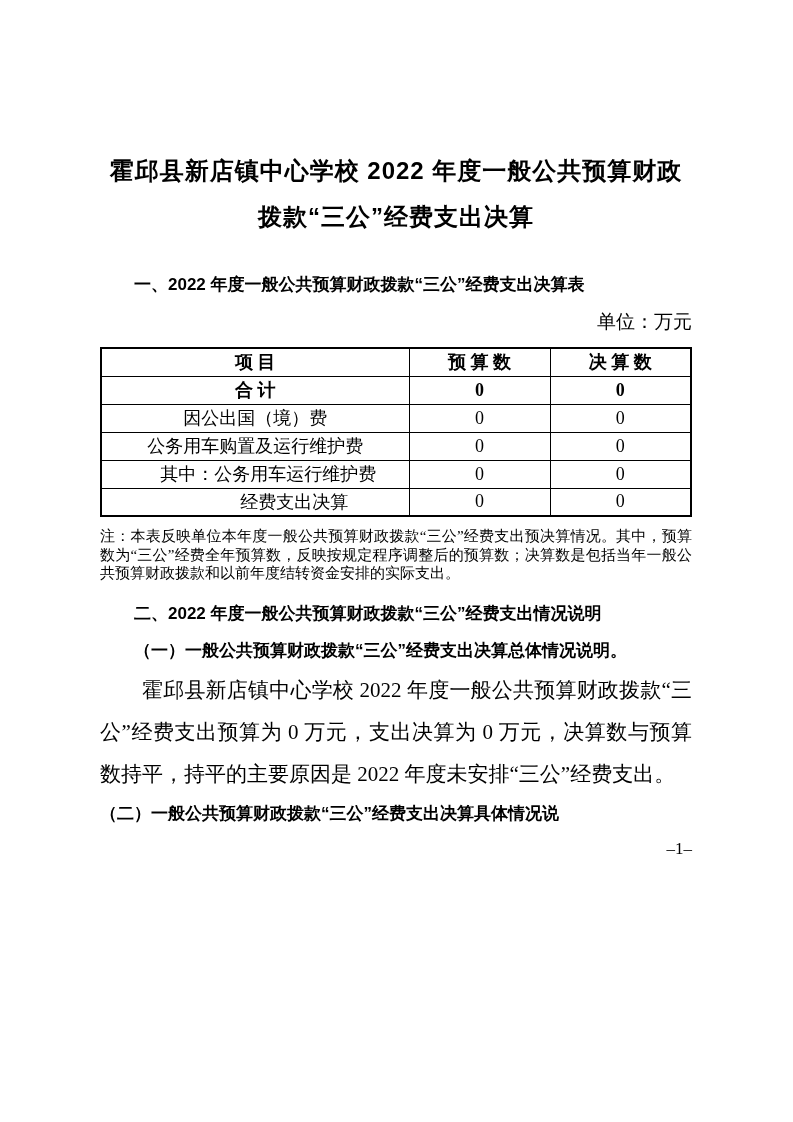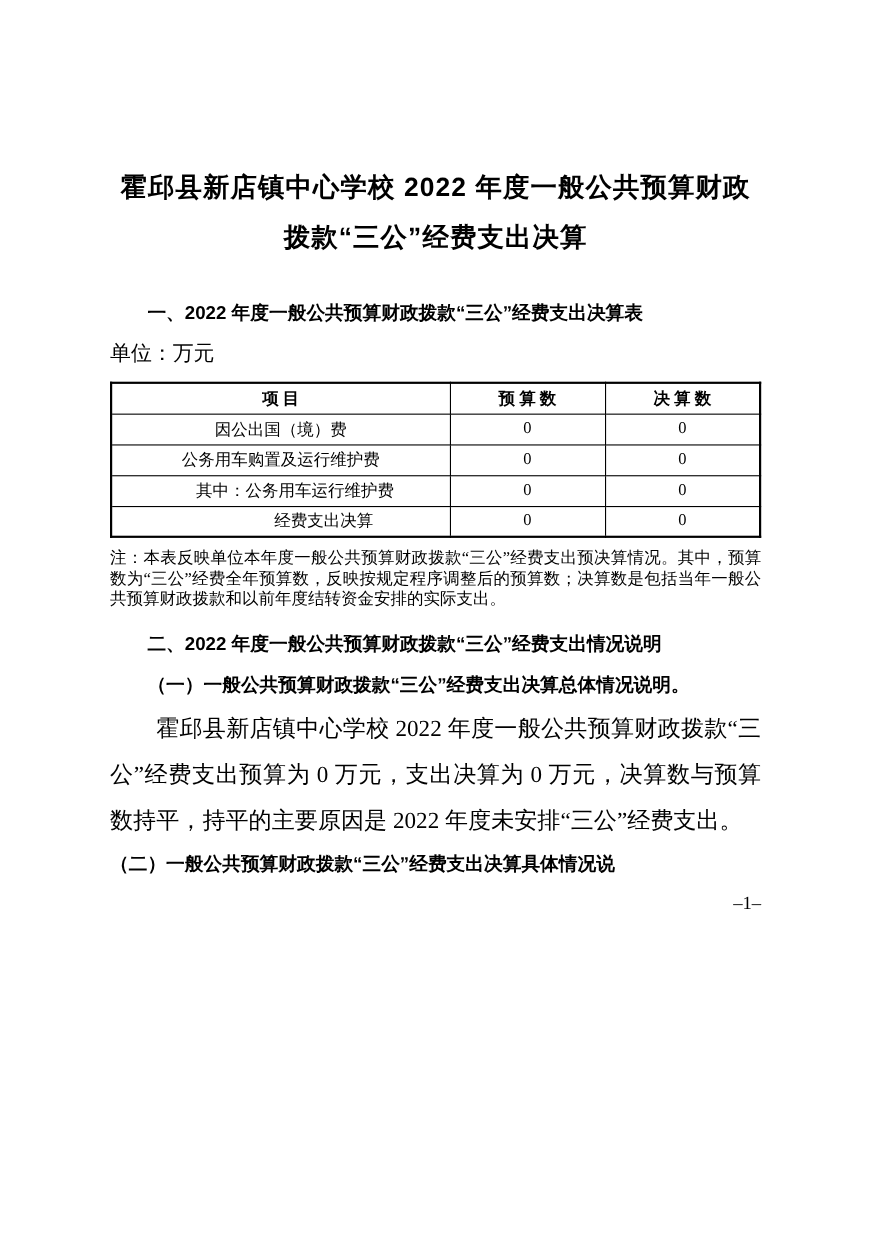--- a/index.html
+++ b/index.html
@@ -26,34 +26,35 @@
   .heading {
     font-weight: bold;
     font-size: 17px;
     line-height: 37px;
     text-align: justify;
     font-family: "Liberation Sans", "DejaVu Sans", sans-serif;
   }
   .indent { text-indent: 2em; }
   .sec1-heading { margin-top: 26px; }
   .unit-label {
+    text-align: right;
     font-size: 19px;
     line-height: 30px;
     margin-top: 4px;
   }
   table.budget {
     width: 100%;
     border-collapse: collapse;
     margin-top: 10px;
     border: 2px solid #000;
   }
   .budget th, .budget td {
     border: 1.5px solid #000;
     height: 28px;
-    font-size: 15px;
+    font-size: 18px;
     padding: 0 2px;
     vertical-align: middle;
   }
   .budget th { font-weight: bold; text-align: center; }
   .budget td.num { text-align: center; width: 141px; }
   .budget td.item { text-align: center; }
   .budget tr.total td { font-weight: bold; text-align: center; }
   .budget td.ind1 { padding-left: 28px; }
   .budget td.ind2 { padding-left: 80px; }
   .note {
@@ -92,20 +93,25 @@
 
   <table class="budget">
     <thead>
       <tr>
         <th>项    目</th>
         <th class="num">预 算 数</th>
         <th class="num">决 算 数</th>
       </tr>
     </thead>
     <tbody>
+      <tr class="total">
+        <td class="item">合    计</td>
+        <td class="num">0</td>
+        <td class="num">0</td>
+      </tr>
       <tr>
         <td class="item">因公出国（境）费</td>
         <td class="num">0</td>
         <td class="num">0</td>
       </tr>
       <tr>
         <td class="item">公务用车购置及运行维护费</td>
         <td class="num">0</td>
         <td class="num">0</td>
       </tr>

